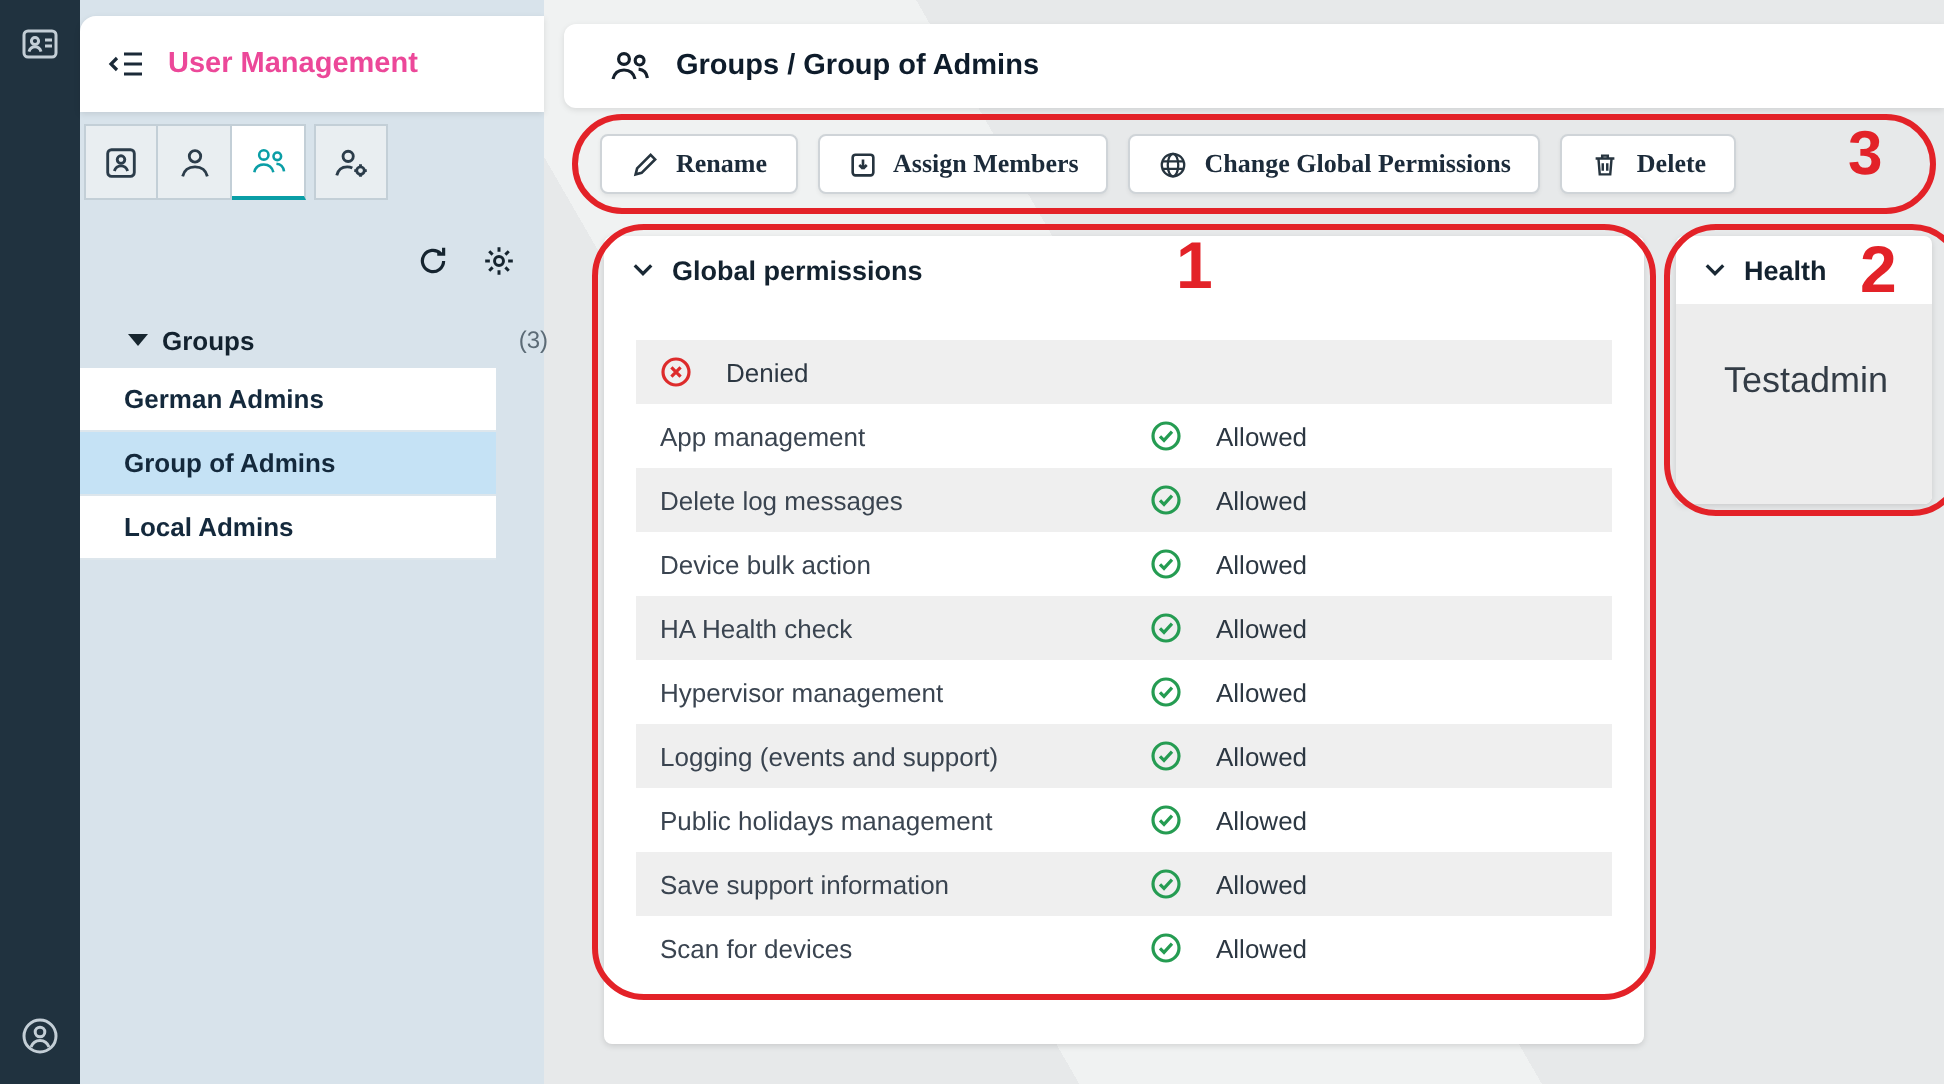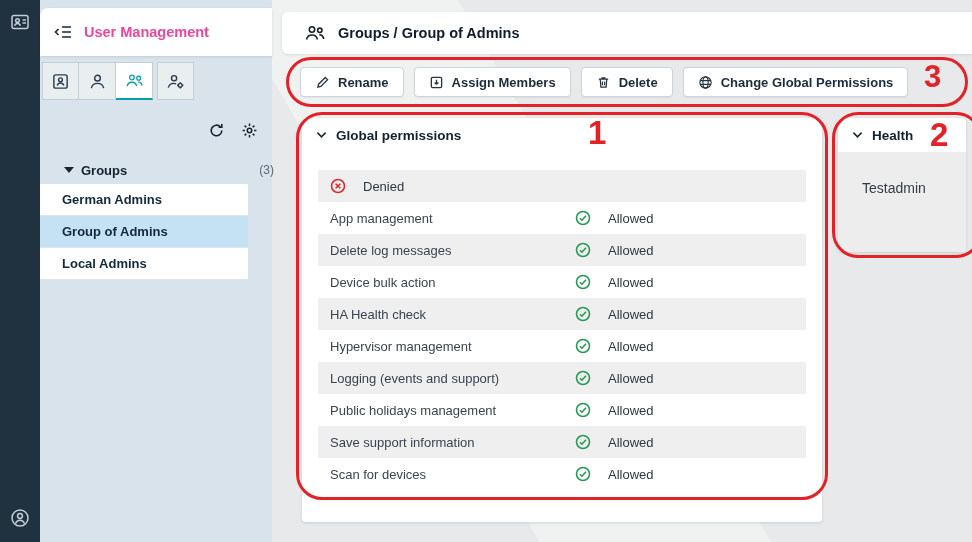--- a/index.html
+++ b/index.html
@@ -54,21 +54,21 @@
   .main-header { position:absolute; left:282px; top:12px; width:690px; height:42px; background:#fff;
     border-radius:6px 0 0 6px; box-shadow:0 1px 3px rgba(0,0,0,.10); display:flex; align-items:center;
     gap:12px; padding-left:22px; }
   .main-header .hdr-icon { width:22px; height:18px; color:#141f2b; }
   .main-header svg { width:22px; height:18px; display:block; }
   .breadcrumb { font-weight:700; font-size:14.5px; color:#0e1c2b; }
 
   .btn-row { position:absolute; left:300px; top:67px; display:flex; gap:10px; }
   .btn { display:inline-flex; align-items:center; gap:8px; height:30px; padding:0 14px; background:#fff;
     border:1px solid #cfd4d8; border-radius:4px; box-shadow:0 1px 2px rgba(0,0,0,.06); font-weight:700;
-    font-size:13px; color:#1c2b3a; cursor:pointer; font-family:Liberation Sans, sans-serif; }
+    font-size:13px; color:#1c2b3a; cursor:pointer; font-family:Liberation Serif, serif; }
   .btn svg { width:15px; height:15px; display:block; color:#26343f; }
 
   .card { background:#fff; border-radius:4px; box-shadow:0 1px 3px rgba(0,0,0,.13); position:absolute; }
   .perm-card { left:302px; top:118px; width:520px; height:404px; }
   .members-card { left:838px; top:118px; width:128px; height:134px; overflow:hidden; }
   .card-header { height:34px; display:flex; align-items:center; gap:9px; padding:0 14px; cursor:pointer; }
   .card-title { font-weight:700; font-size:13.5px; color:#13222f; }
   .chev { width:11px; height:8px; color:#1a2935; }
   .chev svg { width:11px; height:8px; display:block; }
 
@@ -78,21 +78,21 @@
   .perm-label { flex:0 0 245px; font-size:13px; color:#3a4450; }
   .perm-status { display:flex; align-items:center; gap:17px; font-size:13px; color:#2c3742; }
   .status-icon { width:16px; height:16px; }
   .status-icon svg { width:16px; height:16px; display:none; }
   .status-icon.denied { color:#dd2b2b; }
   .status-icon.allowed { color:#259c52; }
   .status-icon.denied .i-denied { display:block; }
   .status-icon.allowed .i-allowed { display:block; }
 
   .members-body { background:#ededed; height:100px; padding:28px 0 0 24px; }
-  .member-name { font-size:14px; color:#333c46; }
+  .member-name { font-size:18px; color:#333c46; }
 
   
   .anno { position:absolute; border:3px solid #e32228; border-radius:26px; pointer-events:none; }
   .anno-3 { left:286px; top:57px; width:682px; height:50px; }
   .anno-1 { left:296px; top:112px; width:532px; height:388px; }
   .anno-2 { left:832px; top:112px; width:150px; height:146px; }
   .anno-num { position:absolute; color:#e32228; font-weight:700; pointer-events:none; }
   .num-3 { left:924px; top:59px; font-size:31px; }
   .num-1 { left:588px; top:114px; font-size:33px; }
   .num-2 { left:930px; top:116px; font-size:33px; }
@@ -221,33 +221,33 @@
       <span>Rename</span>
     </button>
     <button class="btn">
       <svg viewBox="0 0 16 16" fill="none" stroke="currentColor" stroke-width="1.4">
         <rect x="2.5" y="2.5" width="11" height="11" rx="1.5"></rect>
         <path d="M8 5v5M8 10 6 8M8 10l2-2"></path>
       </svg>
       <span>Assign Members</span>
     </button>
     <button class="btn">
-      <svg viewBox="0 0 16 16" fill="none" stroke="currentColor" stroke-width="1.3">
-        <path d="M3 4.5h10M6.5 4.5V3h3v1.5M4.5 4.5l.7 8.5h5.6l.7-8.5"></path>
-        <path d="M6.8 7v4M9.2 7v4"></path>
-      </svg>
-      <span>Delete</span>
-    </button>
-    <button class="btn">
       <svg viewBox="0 0 16 16" fill="none" stroke="currentColor" stroke-width="1.2">
         <circle cx="8" cy="8" r="6"></circle>
         <ellipse cx="8" cy="8" rx="2.8" ry="6"></ellipse>
         <path d="M2.3 6h11.4M2.3 10h11.4"></path>
       </svg>
       <span>Change Global Permissions</span>
+    </button>
+    <button class="btn">
+      <svg viewBox="0 0 16 16" fill="none" stroke="currentColor" stroke-width="1.3">
+        <path d="M3 4.5h10M6.5 4.5V3h3v1.5M4.5 4.5l.7 8.5h5.6l.7-8.5"></path>
+        <path d="M6.8 7v4M9.2 7v4"></path>
+      </svg>
+      <span>Delete</span>
     </button>
   </div>
 
   <div class="card perm-card">
     <div class="card-header">
       <span class="chev">
         <svg viewBox="0 0 12 8" fill="none" stroke="currentColor" stroke-width="1.8">
             <path d="M1.5 1.5 6 6l4.5-4.5"></path>
           </svg>
       </span>

